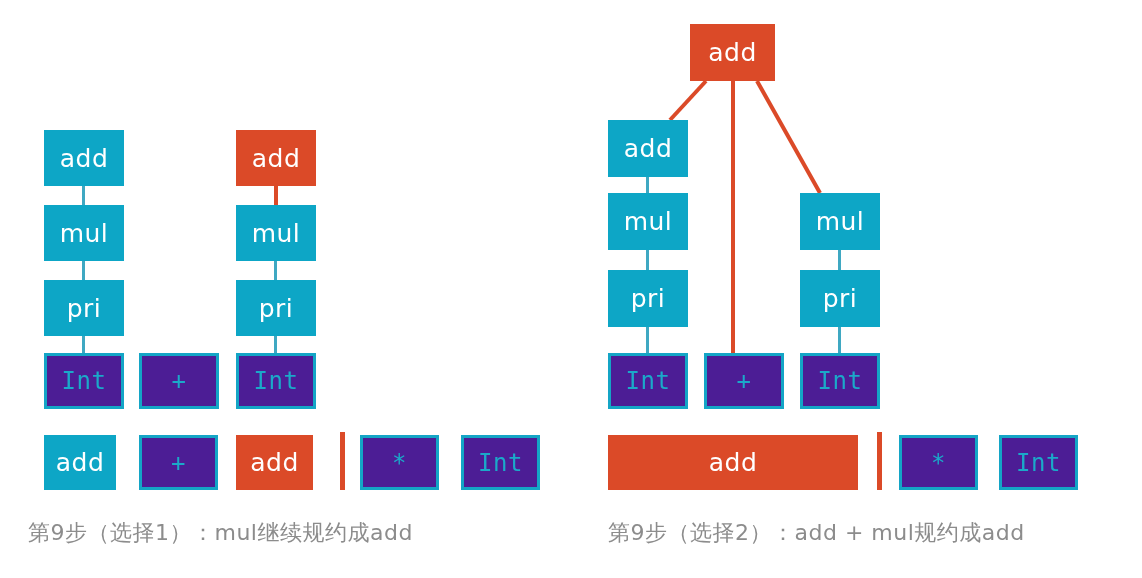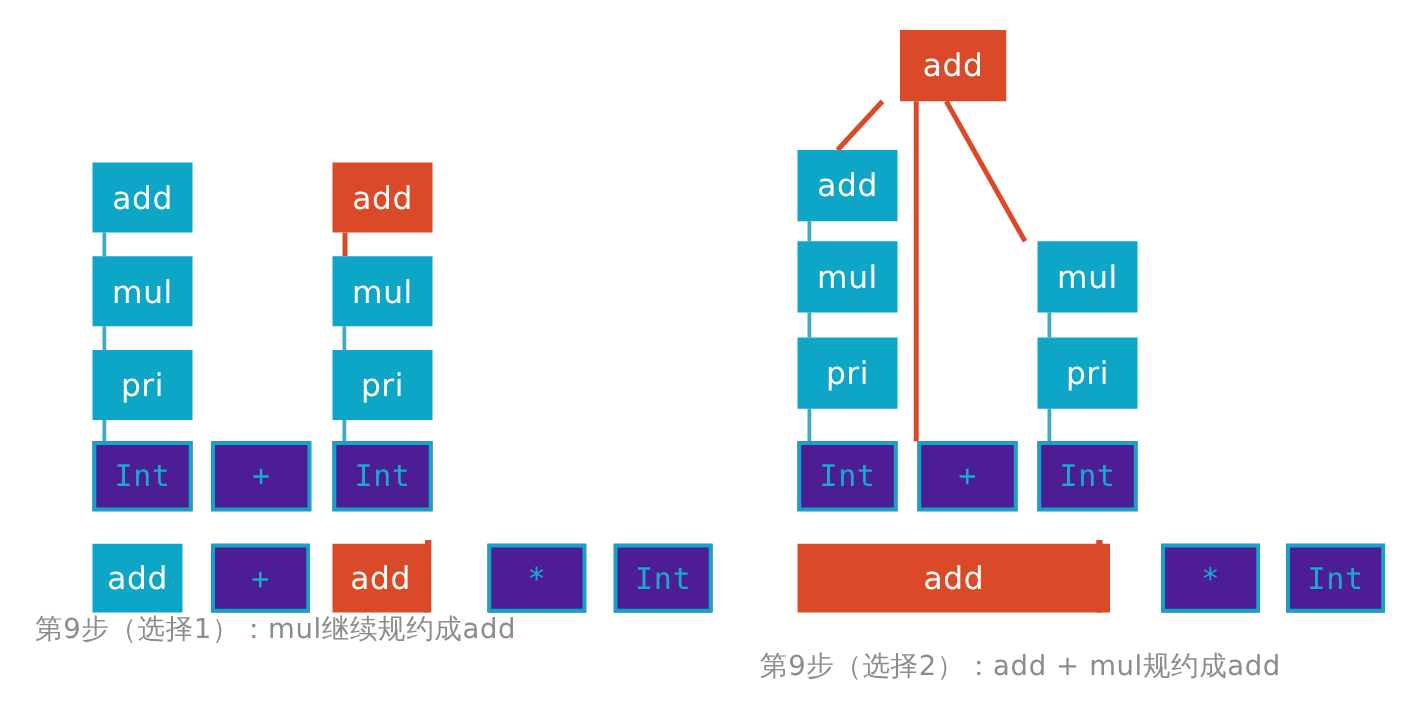--- a/index.html
+++ b/index.html
@@ -20,21 +20,20 @@
   .node {
     position: absolute;
     box-sizing: border-box;
     display: flex;
     align-items: center;
     justify-content: center;
     font-size: 25px;
     line-height: 1;
     letter-spacing: 0.5px;
     z-index: 3;
-    margin-left: 30px;
   }
   .node.filled-teal {
     background: #0DA6C6;
     color: #ffffff;
   }
   .node.filled-red {
     background: #DB4A28;
     color: #ffffff;
   }
   .node.outline {
@@ -130,21 +129,21 @@
           <span>add</span>
         </div>
         <div class="node outline" style="left: 360px; top: 435px; width: 79px; height: 55px;">
           <span>*</span>
         </div>
         <div class="node outline" style="left: 461px; top: 435px; width: 79px; height: 55px;">
           <span>Int</span>
         </div>
       </div>
     <div class="divider-red" id="left-divider" style="left: 340px; top: 432px; height: 58px;"></div>
-    <div class="caption" id="left-caption" style="left: 28px; top: 488px;">第9步（选择1）：mul继续规约成add</div>
+    <div class="caption" id="left-caption" style="left: 28px; top: 518px;">第9步（选择1）：mul继续规约成add</div>
   </div>
 
   <div>
     <svg class="diag" id="right-diagonals" width="1142" height="578" style="left:0; top:0;">
         <line x1="706" y1="81" x2="670" y2="120" stroke="#DB4A28" stroke-width="4"></line>
         <line x1="757" y1="81" x2="820" y2="193" stroke="#DB4A28" stroke-width="4"></line>
       </svg>
     <div id="right-tree-edges">
         <div class="edge vline-teal" style="left: 646px; top: 177px; height: 16px;"></div>
         <div class="edge vline-teal" style="left: 646px; top: 250px; height: 20px;"></div>

